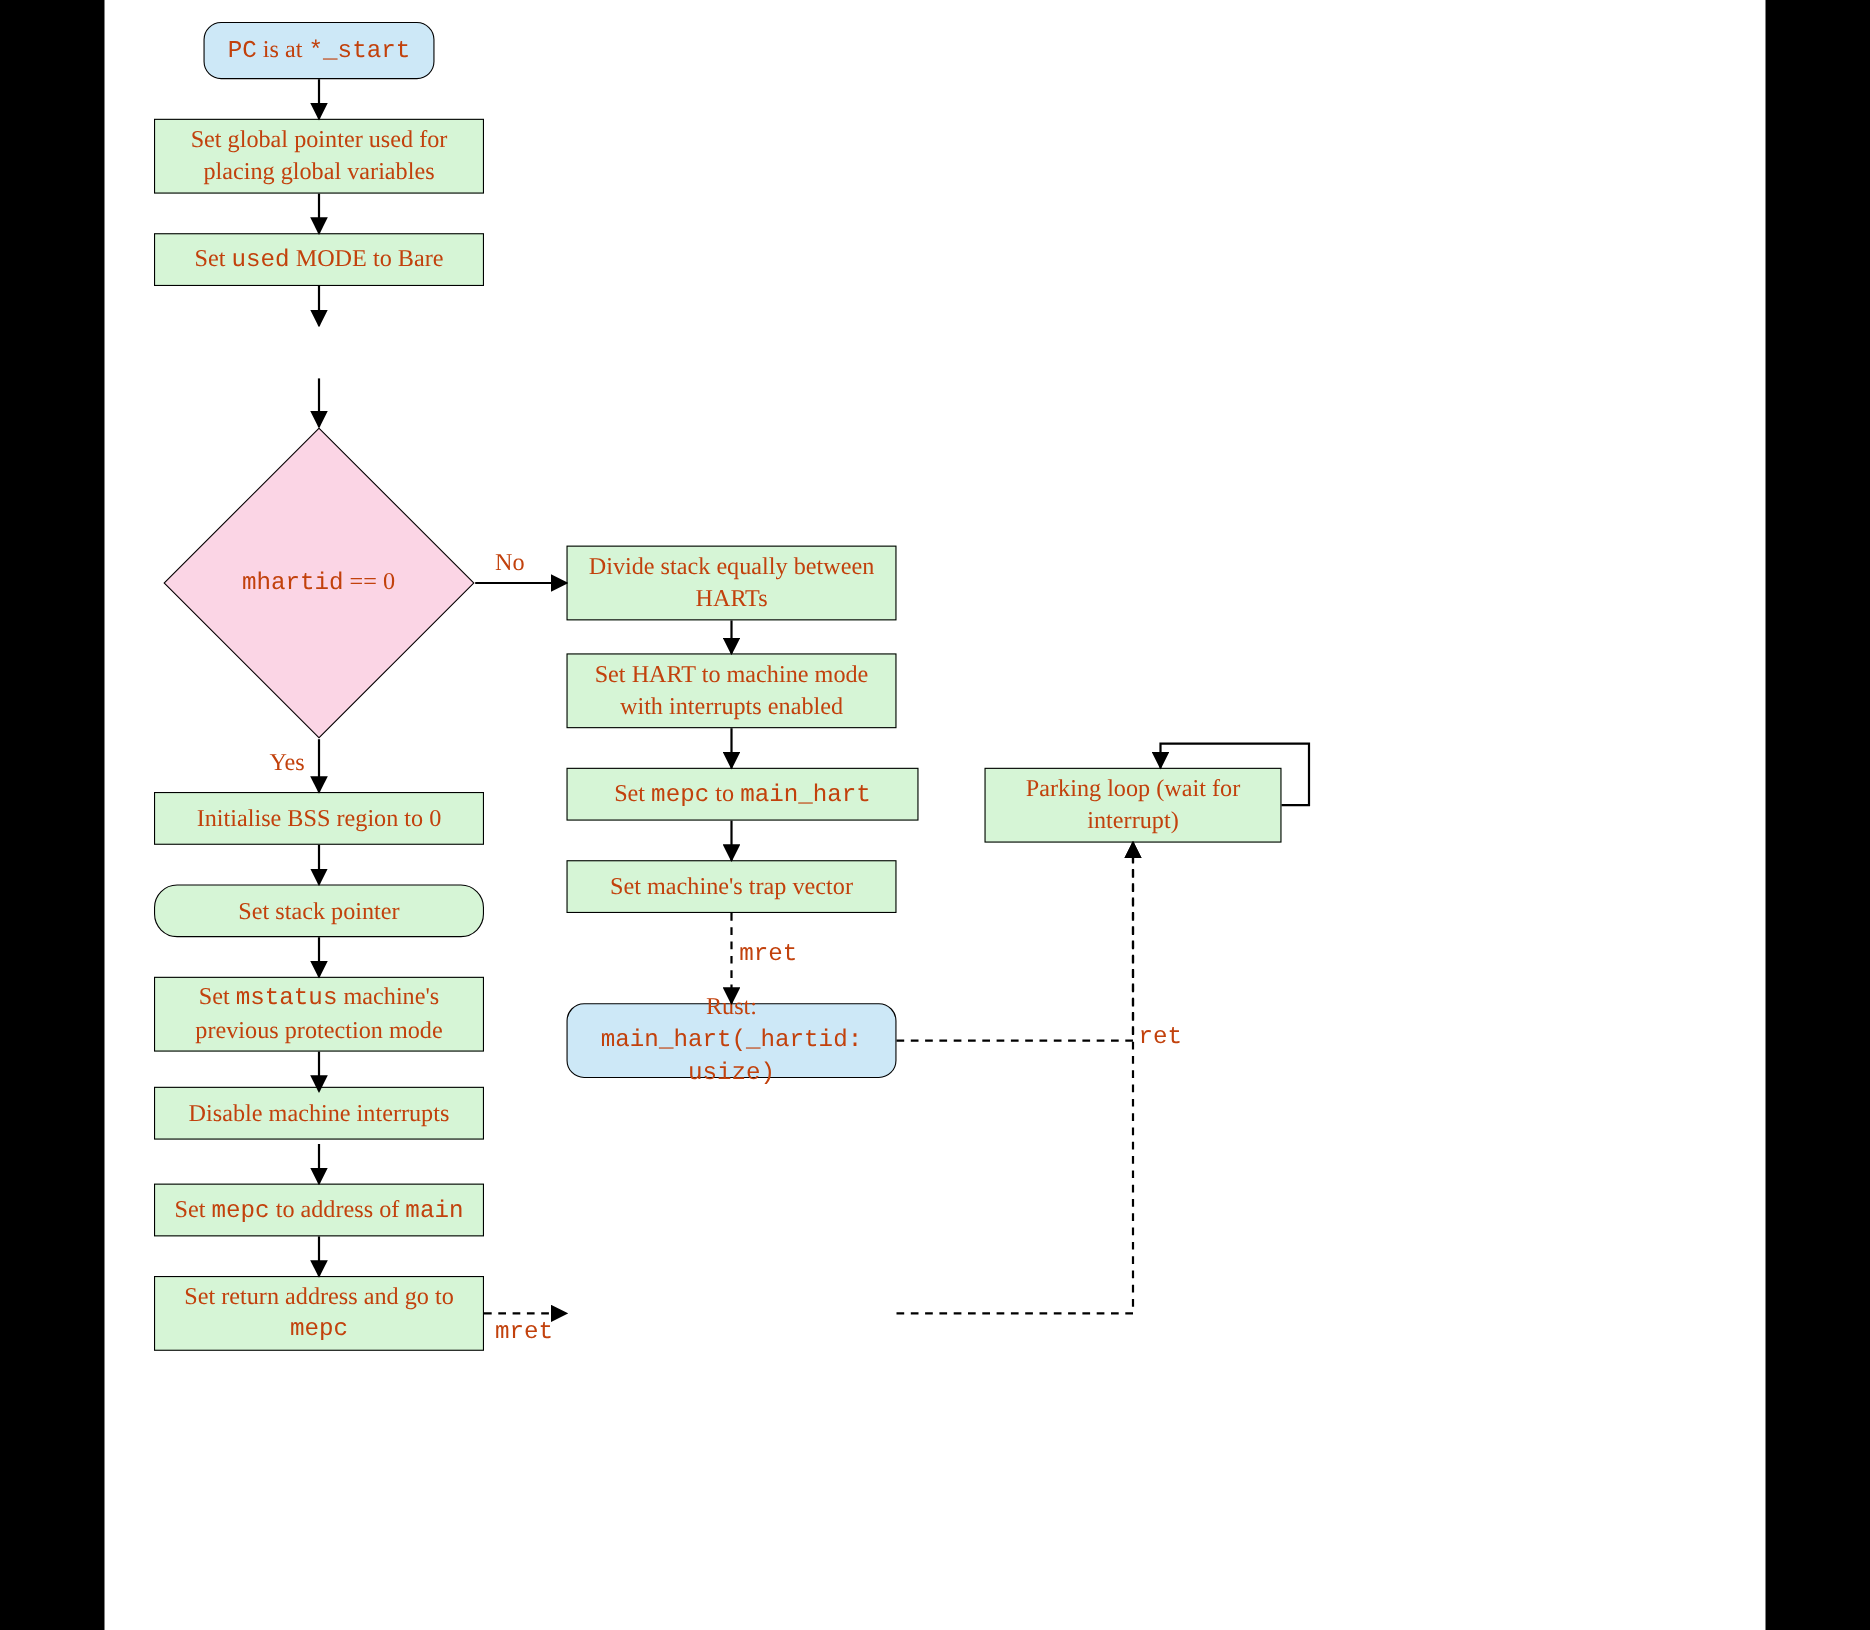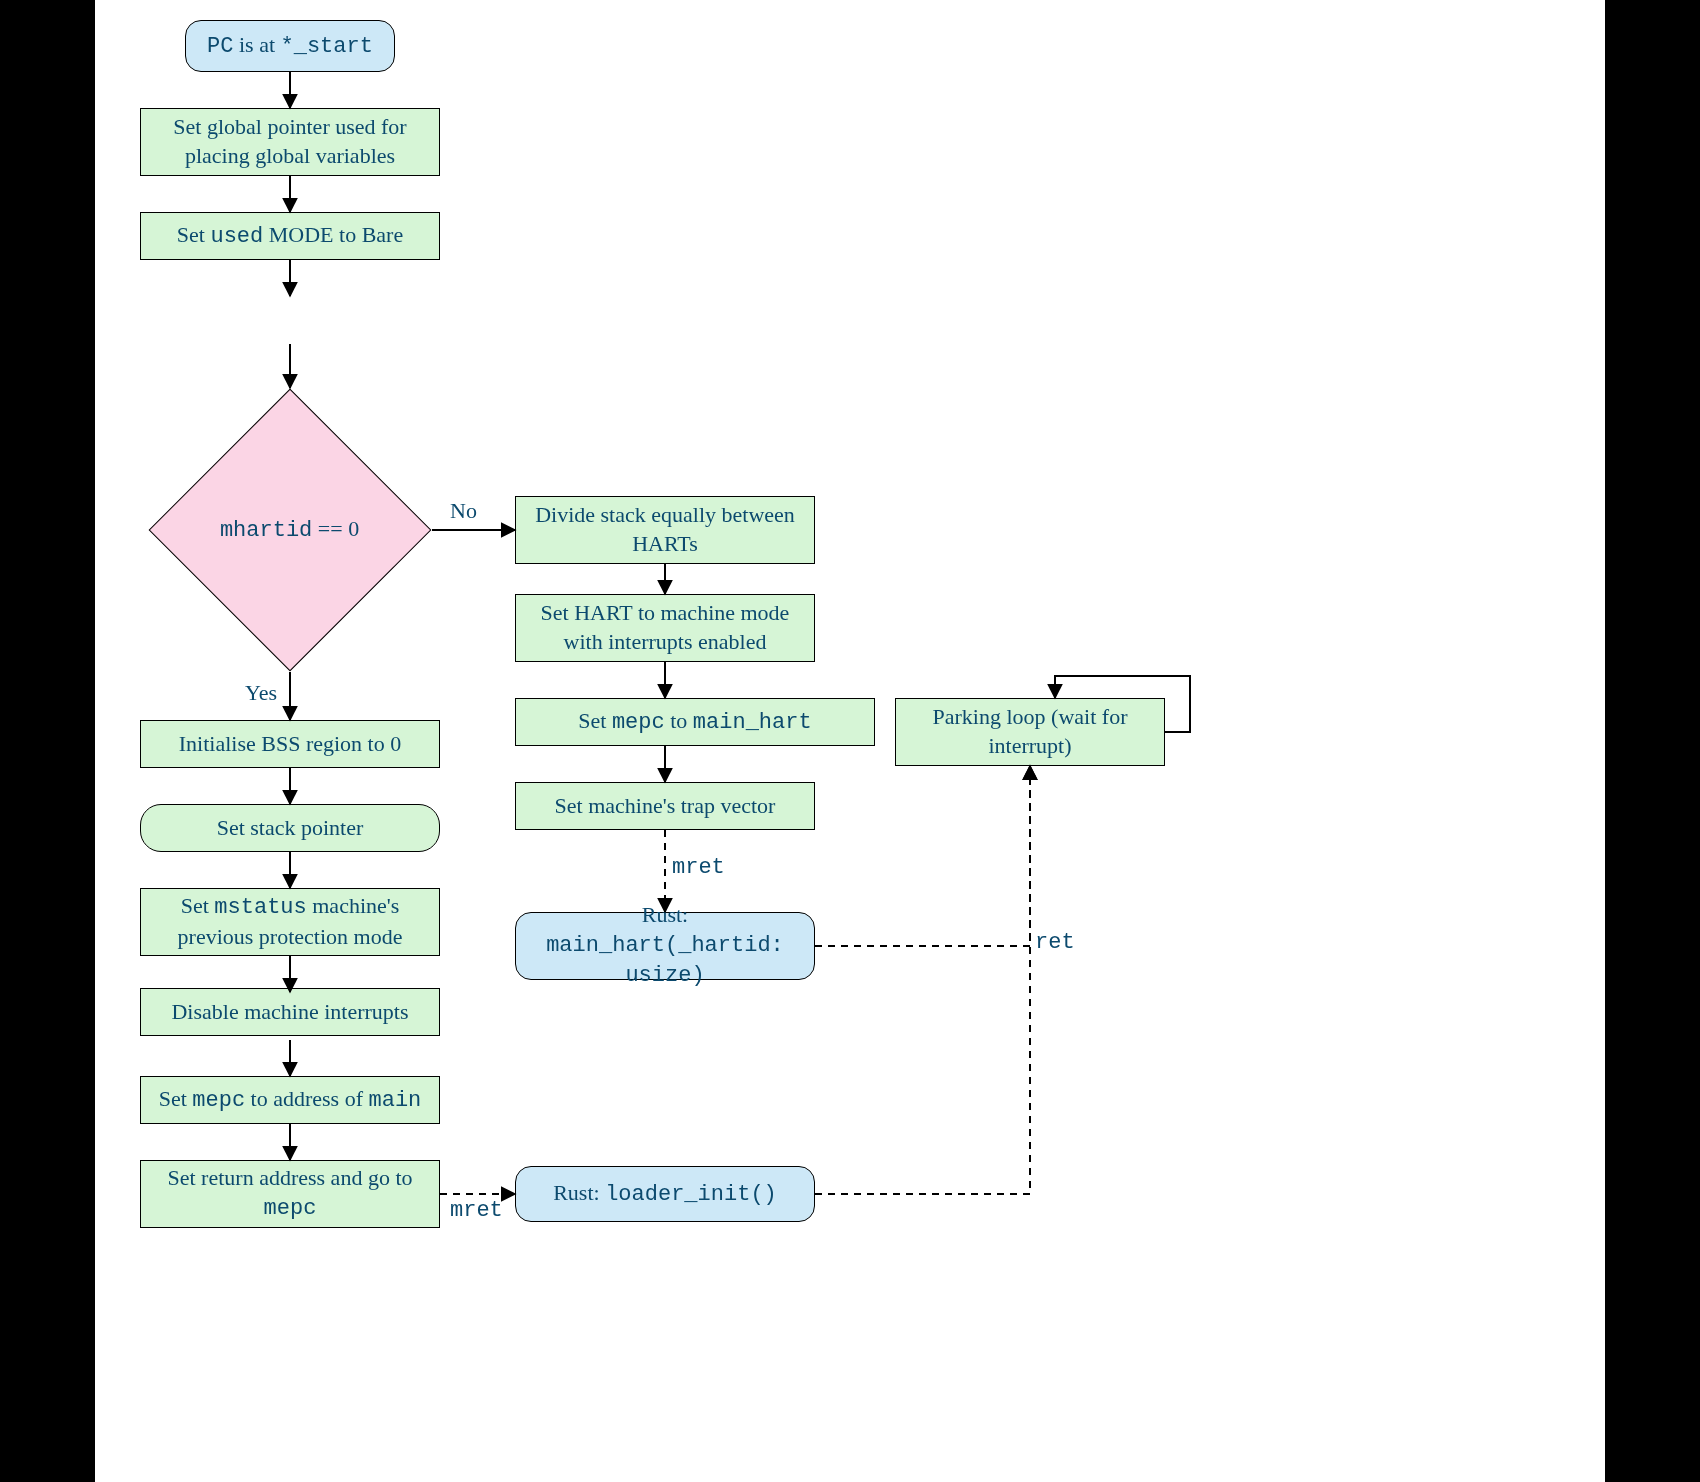--- a/index.html
+++ b/index.html
@@ -1,17 +1,17 @@
 <!DOCTYPE html>
 <html><head>
 <meta charset="utf-8">
 <style>
   html,body{margin:0;padding:0;background:#000;}
   #stage{background:#fff;width:1510px;height:1482px;margin:0 auto;position:relative;
-         font-family:Georgia,'Times New Roman',serif;font-size:22px;color:#0c4a6e;}
+         font-family:Georgia,'Times New Roman',serif;font-size:22px;color:#c2410c;}
   .mono{font-family:'Courier New',monospace;}
   .node{position:absolute;border:1.5px solid #000;display:flex;align-items:center;
         justify-content:center;text-align:center;padding:6px 10px;box-sizing:border-box;
         line-height:1.3;}
   .green{background:#d6f5d6;}
   .blue{background:#cde8f7;border-radius:16px;}
   .pink{background:#fbd5e5;}
   .diamond{transform:rotate(45deg);}
   .diamond>span{transform:rotate(-45deg);display:block;}
   .label{position:absolute;background:transparent;border:none;font-size:22px;}
@@ -64,35 +64,32 @@
   </div>
 
   <div class="node green" style="left:420px;top:496px;width:300px;height:68px;">
     <span>Divide stack equally between HARTs</span>
   </div>
 
   <div class="node green" style="left:420px;top:594px;width:300px;height:68px;">
     <span>Set HART to machine mode with interrupts enabled</span>
   </div>
 
-  <div class="node green" style="left:420px;top:698px;width:360px;height:48px;text-align:center;">
+  <div class="node green" style="left:420px;top:698px;width:320px;height:48px;text-align:center;">
     <span><span>Set </span><span class="mono">mepc</span><span> to </span><span class="mono">main_hart</span></span>
   </div>
 
   <div class="node green" style="left:420px;top:782px;width:300px;height:48px;">
     <span>Set machine's trap vector</span>
   </div>
 
   <div class="node blue" style="left:420px;top:912px;width:300px;height:68px;">
     <span><span>Rust: </span><span class="mono">main_hart(_hartid: usize)</span></span>
   </div>
 
-  <div class="node blue" style="left:420px;top:1166px;width:300px;height:56px;">
-    <span><span>Rust: </span><span class="mono">loader_init()</span></span>
-  </div>
 
   <div class="node green" style="left:800px;top:698px;width:270px;height:68px;">
     <span>Parking loop (wait for interrupt)</span>
   </div>
 
   <div class="label" style="left:150px;top:680px;">Yes</div>
   <div class="label" style="left:355px;top:498px;">No</div>
   <div class="label mono" style="left:577px;top:855px;">mret</div>
   <div class="label mono" style="left:355px;top:1198px;">mret</div>
   <div class="label mono" style="left:940px;top:930px;">ret</div>

